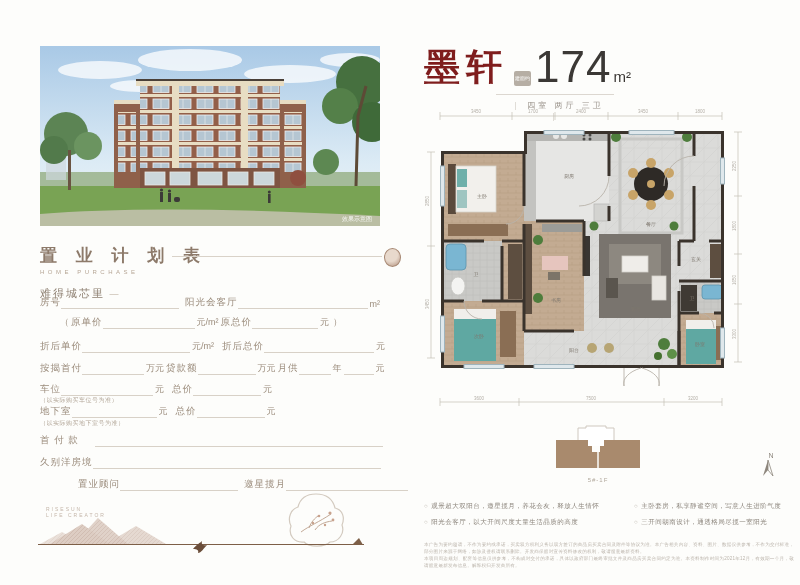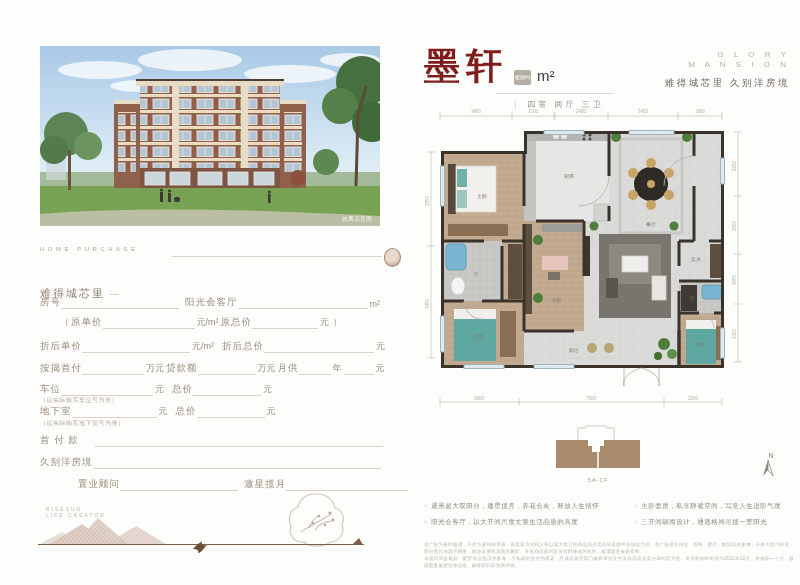--- a/index.html
+++ b/index.html
@@ -124,20 +124,21 @@
         <circle cx="129.5" cy="145" r="1.6"></circle>
       <rect x="134" y="151" width="6" height="5" rx="2"></rect>
       <rect x="228" y="148" width="2.6" height="9"></rect>
         <circle cx="229.3" cy="146" r="1.5"></circle>
     </g>
     <text x="332" y="175" font-size="6" fill="#ffffff" opacity="0.85" text-anchor="end">效果示意图</text>
   </svg>
 </div>
 
 <div class="abs" id="plan-title-row">
+  <div class="plan-title">置 业 计 划 表</div>
   <div class="plan-sub2">HOME PURCHASE</div>
   <div class="title-line"></div>
   <div class="medal"></div>
 </div>
 
 <div class="abs" style="left:40px;top:283px;">
   <span class="sec-label">难得城芯里</span>
   <span class="sec-dash">—</span>
 </div>
 
@@ -261,29 +262,25 @@
 <div class="abs" id="deco-line"></div>
 <div class="abs" id="deco-tri"></div>
 <svg class="abs" style="left:192px;top:540px;" width="20" height="14" viewBox="0 0 20 14">
   <path d="M1 9 C5 4 8 3 10 1 C9 5 11 6 15 5 C12 8 9 13 6 13 C7 10 5 9 1 9 Z" fill="#6b4e3a"></path>
 </svg>
 
 <div class="abs" id="unit-head">
   <div style="display:flex;align-items:flex-end;">
     <span class="unit-name">墨轩</span>
     <span class="stamp">建面约</span>
+    <span class="area-num">174</span>
     <span class="area-unit">m²</span>
   </div>
   <div class="layout-tag" style="width:118px;margin-left:72px;">
     <span class="bar">｜</span><span>四室 两厅 三卫</span><span class="bar">｜</span>
-  </div>
-  <div class="brand">
-    <div class="brand-en">G L O R Y</div>
-    <div class="brand-en">M A N S I O N</div>
-    <div class="brand-cn">难得城芯里  久别洋房境</div>
   </div>
 </div>
 
 <div class="abs" id="floorplan">
 <svg width="322" height="322" viewBox="0 0 322 322">
   <defs>
     <pattern id="wood" width="8" height="6" patternUnits="userSpaceOnUse">
       <rect width="8" height="6" fill="#c3ab92"></rect>
           <line x1="0" y1="3" x2="8" y2="3" stroke="#b39a80" stroke-width="0.5"></line>
       <line x1="4" y1="0" x2="4" y2="3" stroke="#b39a80" stroke-width="0.5"></line>

